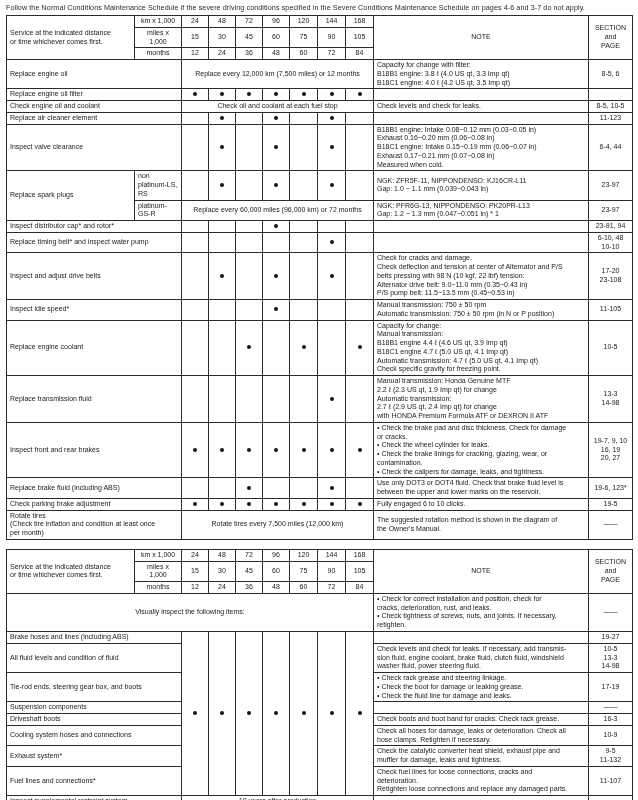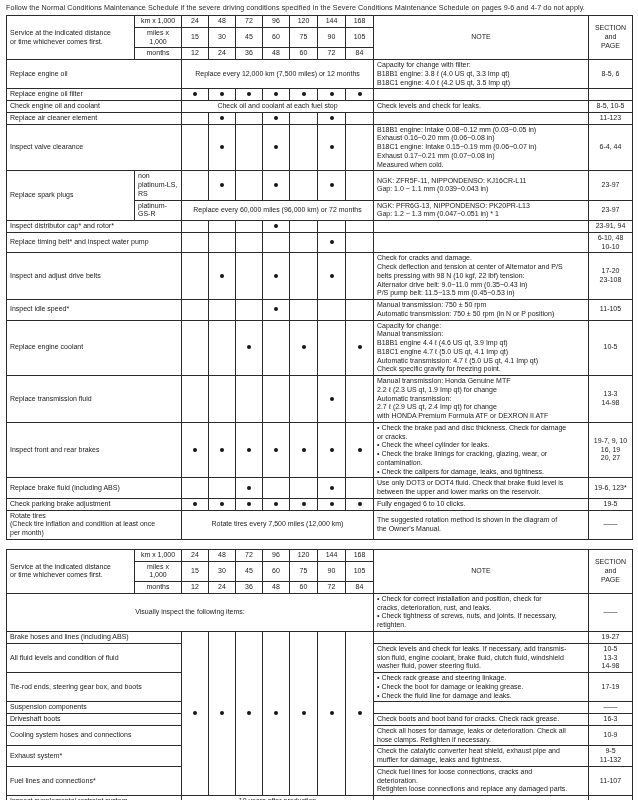--- a/index.html
+++ b/index.html
@@ -112,21 +112,21 @@
   }
   .gap {
     height: 9px;
   }
 </style>
 </head>
 <body>
 
 <div class="page">
 
-  <div class="intro">Follow the Normal Conditions Maintenance Schedule if the severe driving conditions specified in the Severe Conditions Maintenance Schedule on pages 9-6 and 4-7 do not apply.</div>
+  <div class="intro">Follow the Normal Conditions Maintenance Schedule if the severe driving conditions specified in the Severe Conditions Maintenance Schedule on pages 4-6 and 3-7 do not apply.</div>
 
   <table class="sched">
     <colgroup>
       <col style="width:128px">
       <col style="width:47px">
       <col style="width:27px">
       <col style="width:27px">
       <col style="width:27px">
       <col style="width:27px">
       <col style="width:28px">

